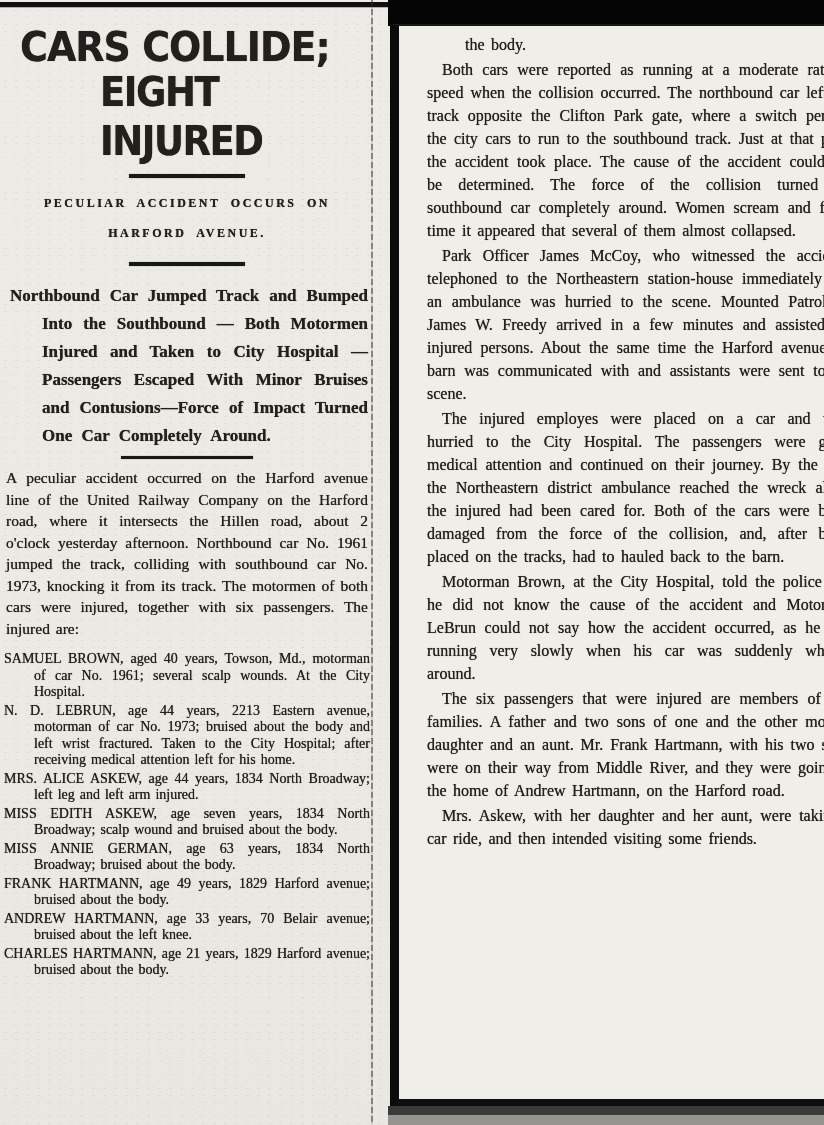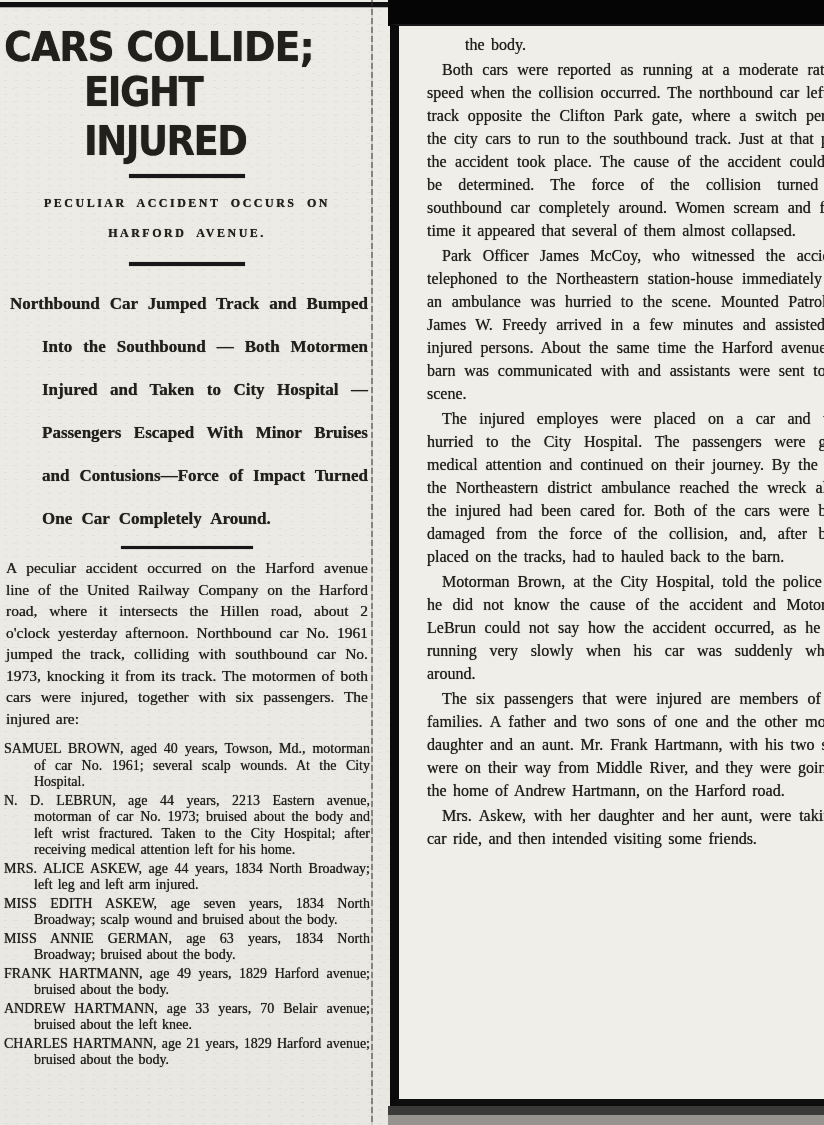--- a/index.html
+++ b/index.html
@@ -22,35 +22,35 @@
 
   
   .col-left{
     position:absolute;left:0;top:0;width:372px;height:1125px;
     padding:0 2px 0 4px;box-sizing:border-box;overflow:hidden;
   }
   .top-rule-left{
     position:absolute;left:0;top:2px;width:388px;height:5px;
     background:#101010;box-shadow:0 1px 0 rgba(0,0,0,0.25);
   }
-  .headline{margin:22px 0 0 0;font-family:"DejaVu Sans", sans-serif;font-weight:bold;}
+  .headline{margin:22px 0 0 16px;font-family:"DejaVu Sans", sans-serif;font-weight:bold;}
   .hl1{display:block;font-size:38px;line-height:46px;letter-spacing:-1px;transform:scaleY(1.08);transform-origin:left top;}
   .hl2{display:block;font-size:37px;line-height:46px;letter-spacing:-1.5px;margin-left:80px;transform:scaleY(1.08);transform-origin:left top;}
   .short-rule{
     height:4px;background:#181818;width:116px;margin:14px auto 10px auto;
     box-shadow:0 0 1px rgba(0,0,0,0.7);
   }
   .short-rule.thin{height:3px;width:132px;margin:6px auto 4px auto;}
   .subhead{
     text-align:center;font-weight:bold;font-size:12px;line-height:30px;
     letter-spacing:2.5px;word-spacing:5px;
   }
   .deck{
     margin:16px 2px 4px 4px;
-    font-weight:bold;font-size:17px;line-height:43px;
+    font-weight:bold;font-size:17px;line-height:28px;
     text-align:justify;word-spacing:5px;
     padding-left:34px;text-indent:-32px;
   }
   .lead{
     margin:8px 2px 4px 2px;
     font-size:15.5px;line-height:21.5px;text-align:justify;word-spacing:2px;
   }
   .injured{margin-top:12px;}
   .injured p{
     margin:2px 0;font-size:14px;line-height:16.5px;text-align:justify;

